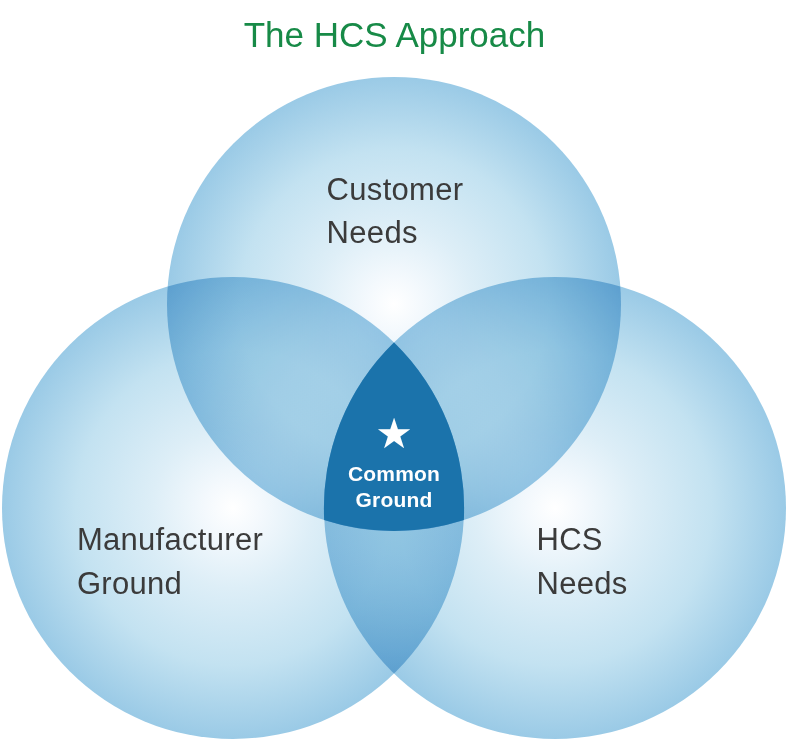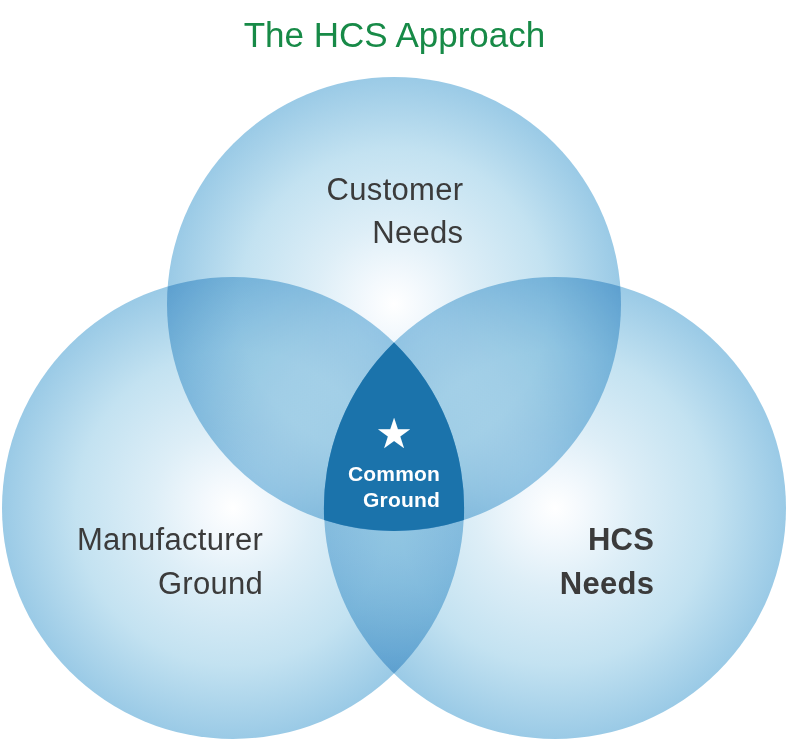--- a/index.html
+++ b/index.html
@@ -33,46 +33,46 @@
     width: 789px;
     text-align: center;
     font-size: 35px;
     line-height: 44px;
     color: #178a47;
     margin-top: 12px;
   }
   .label {
     position: absolute;
     transform: translateX(-50%);
-    text-align: right;
+    text-align: left;
     white-space: pre-line;
     color: #3b3b3b;
     font-size: 31px;
     line-height: 43px;
     letter-spacing: 0.3px;
   }
   .label-customer { left: 395px; top: 168px; }
   .label-manufacturer { left: 170px; top: 518px; line-height: 44px; }
-  .label-hcs { left: 607px; top: 518px; line-height: 44px; font-weight: bold; }
+  .label-hcs { left: 582px; top: 518px; line-height: 44px; }
   .star {
     position: absolute;
     left: 394px;
     top: 412px;
     transform: translateX(-50%);
     color: #ffffff;
     font-size: 42px;
     line-height: 44px;
     font-family: "DejaVu Sans", sans-serif;
   }
   .common {
     position: absolute;
     left: 394px;
     top: 461px;
     transform: translateX(-50%);
-    text-align: right;
+    text-align: center;
     white-space: pre-line;
     color: #ffffff;
     font-weight: bold;
     font-size: 21px;
     line-height: 26px;
     letter-spacing: 0.2px;
   }
 </style>
 </head>
 <body>

